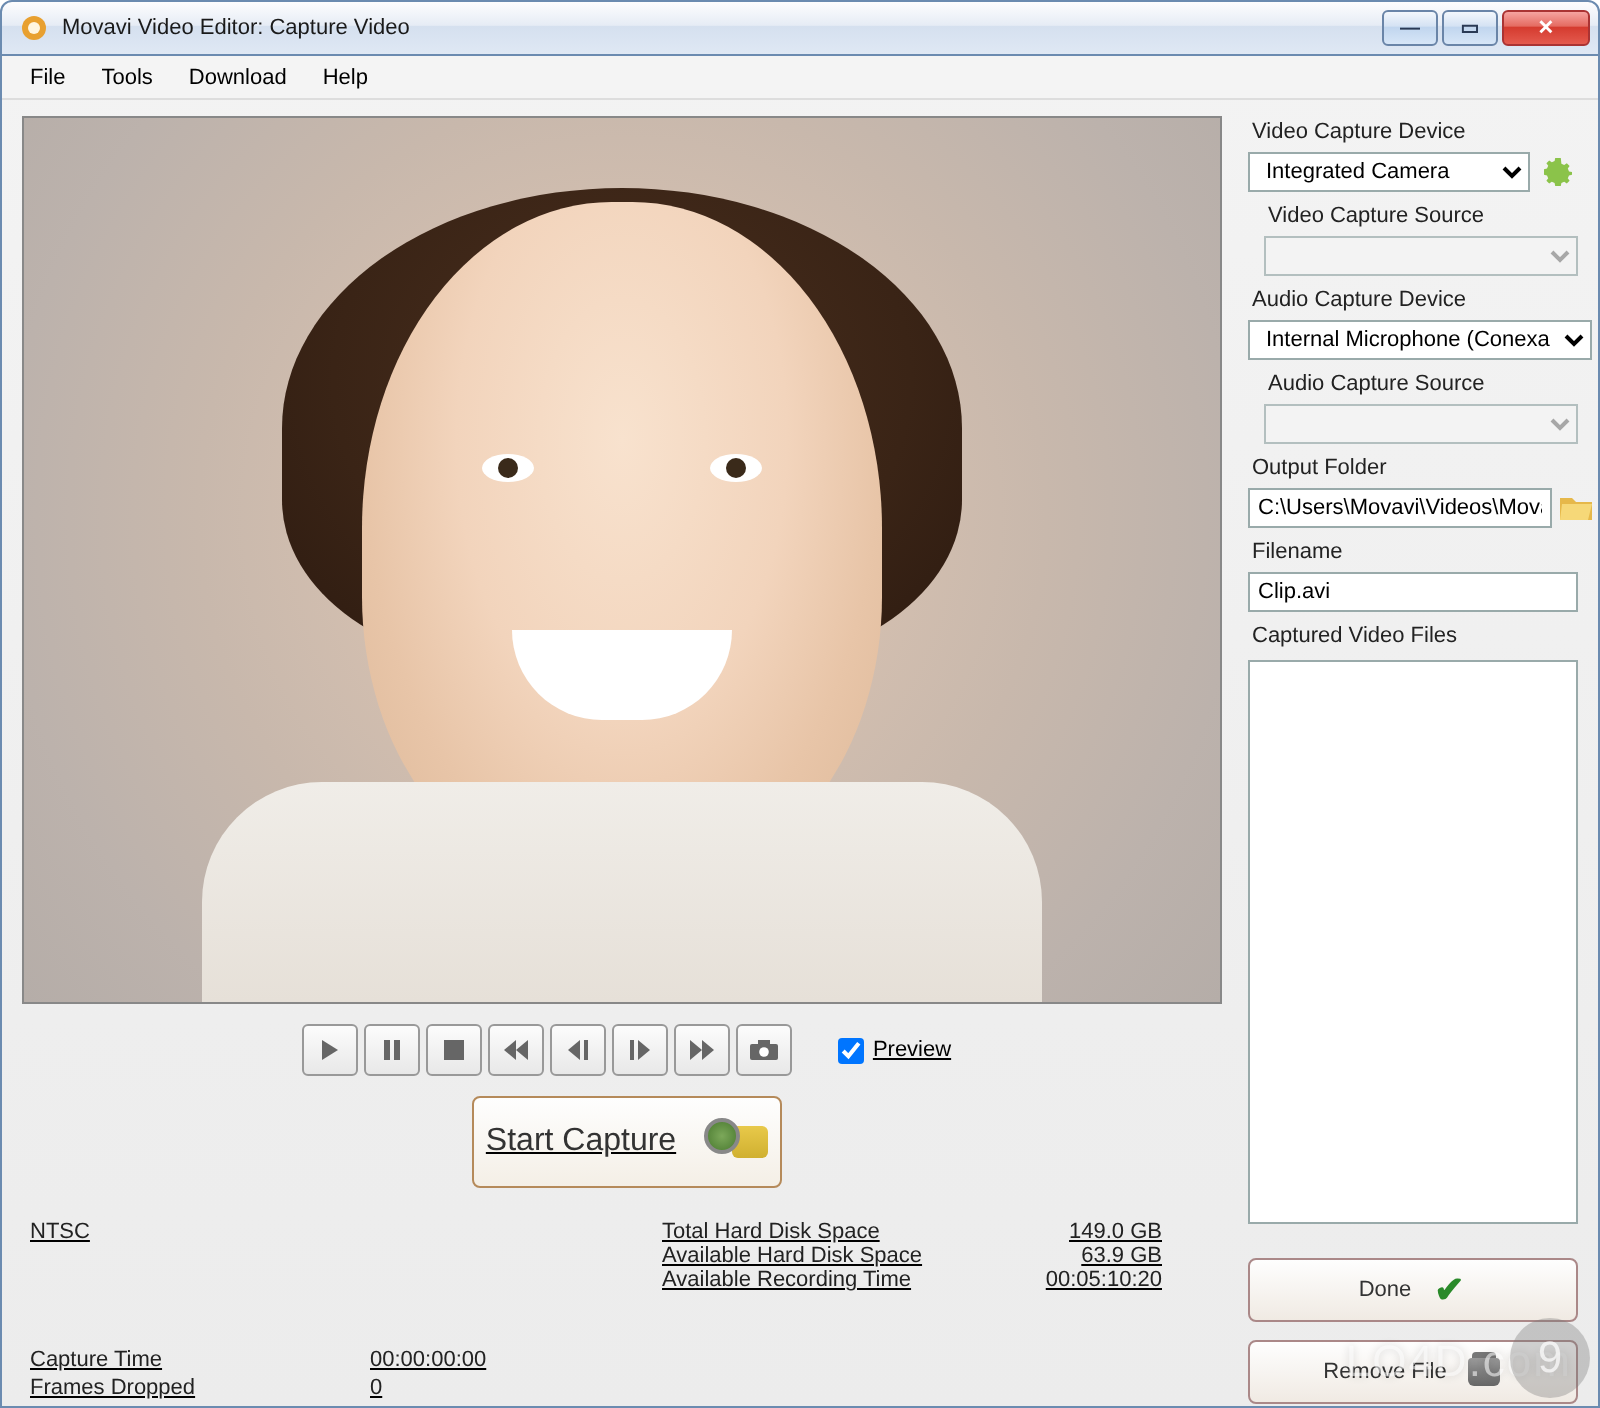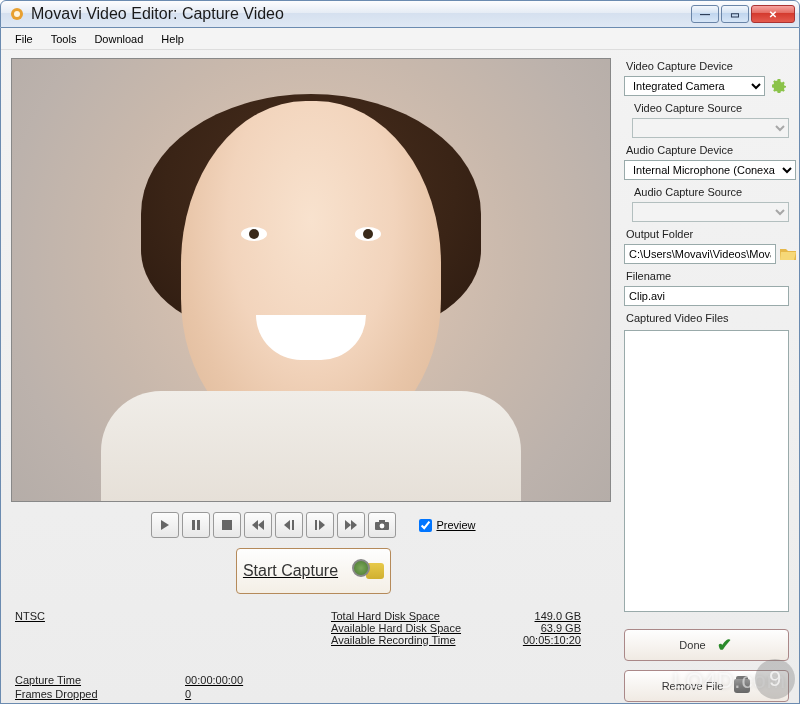--- a/index.html
+++ b/index.html
@@ -1,21 +1,21 @@
 <!DOCTYPE html>
 <html><head>
 <meta charset="utf-8">
 <style>
 * { box-sizing: border-box; margin: 0; padding: 0; font-family: "Segoe UI", Tahoma, sans-serif; font-size: 11px; }
 body { background: #fff; width: 800px; height: 704px; overflow: hidden; position: relative; }
 
 
 .titlebar { height: 28px; background: linear-gradient(#fdfdfe, #e6ecf5 45%, #d5e0ef 46%, #dfe8f4); border: 1px solid #6b8bb0; border-radius: 6px 6px 0 0; display: flex; align-items: center; padding: 0 4px 0 8px; }
 .titlebar .app-icon { width: 16px; height: 16px; margin-right: 6px; display: inline-flex; align-items: center; justify-content: center; }
-.titlebar .title { font-size: 16px; color: #1a1a1a; flex: 1; }
+.titlebar .title { font-size: 11px; color: #1a1a1a; flex: 1; }
 .win-btns { display: flex; gap: 2px; }
 .win-btn { width: 28px; height: 18px; border: 1px solid #6a85a8; border-radius: 3px; background: linear-gradient(#f3f7fc, #d4e2f3 45%, #c0d5ee 46%, #d7e6f7); display: flex; align-items: center; justify-content: center; }
 .win-btn.close { width: 44px; background: linear-gradient(#f6a3a0, #e46a60 45%, #d43a2e 46%, #e45a4e); border-color: #a33; }
 .win-glyph { font-size: 10px; color: #2a3a55; font-weight: bold; }
 .win-btn.close .win-glyph { color: #fff; }
 
 
 .window-body { border: 1px solid #6b8bb0; border-top: none; height: 676px; background: linear-gradient(#f3f3f3, #ececec); padding: 0; }
 
 

